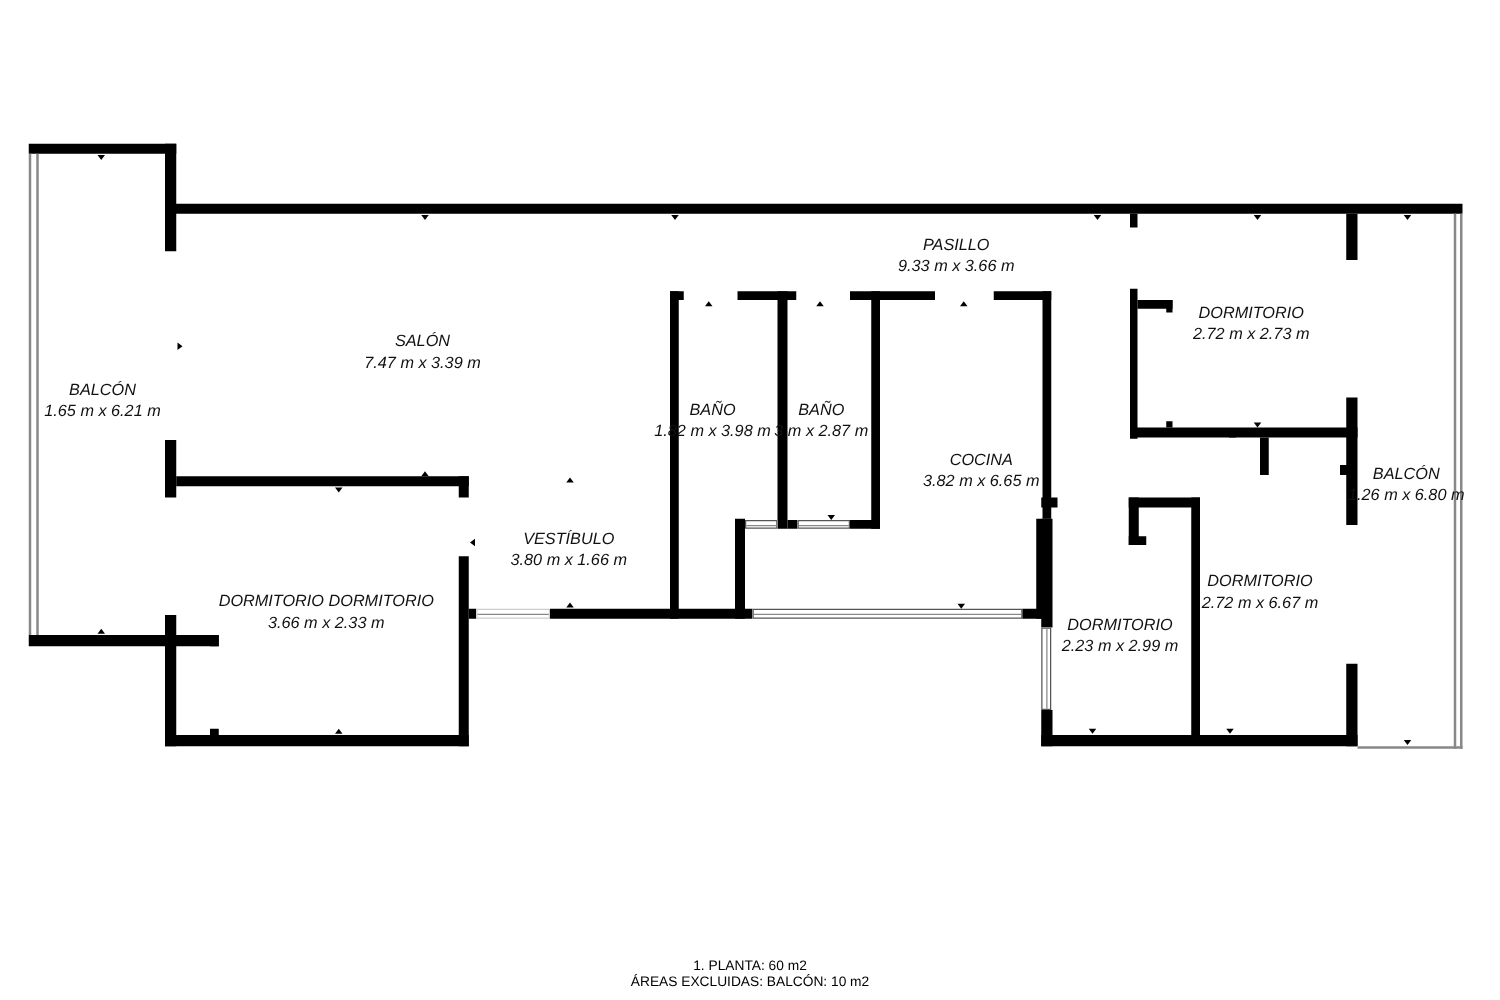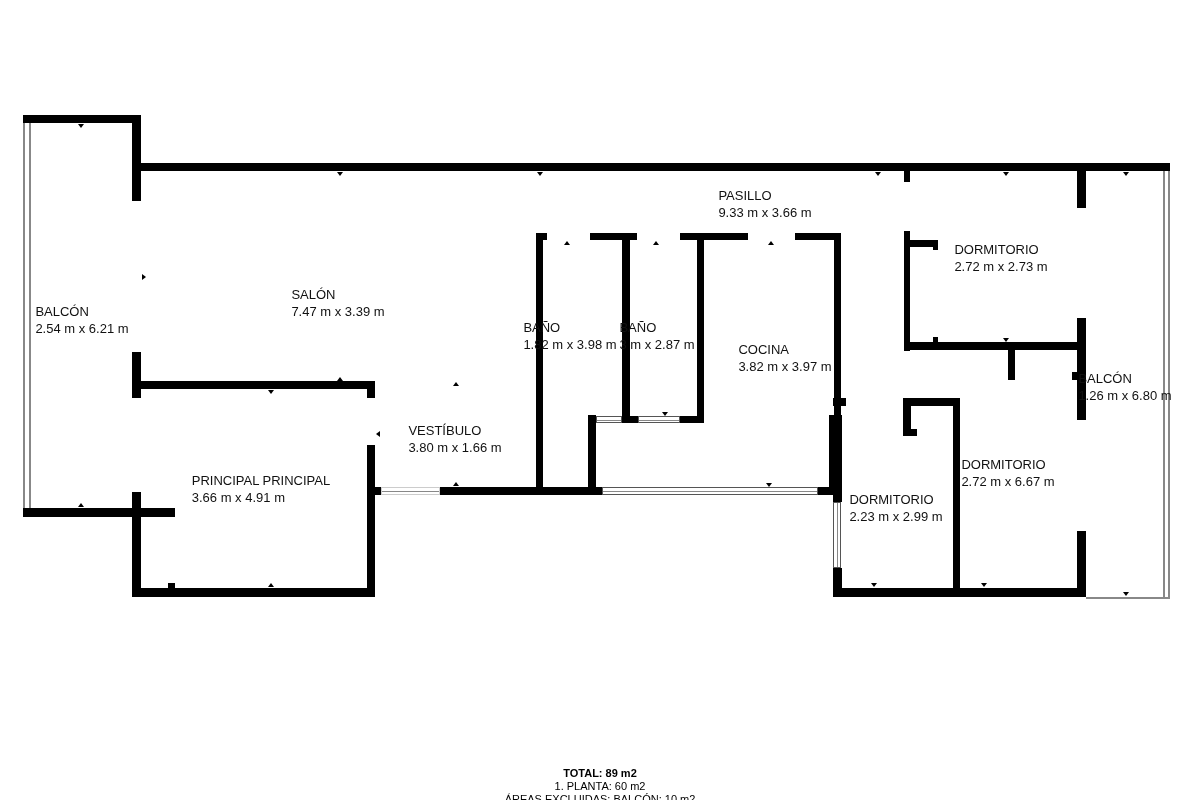--- a/index.html
+++ b/index.html
@@ -3,21 +3,21 @@
 <meta charset="utf-8">
 <style>
   html,body{margin:0;padding:0;background:#ffffff;}
   body{width:1200px;height:800px;position:relative;overflow:hidden;font-family:"Liberation Sans",sans-serif;}
   .plan{position:absolute;left:0;top:0;width:1200px;height:800px;}
   .w{position:absolute;background:#000;}
   .win{position:absolute;background:#fff;border:1px solid #555;box-sizing:border-box;}
   .win.h::after{content:"";position:absolute;left:0;right:0;top:50%;border-top:1px solid #888;}
   .win.v::after{content:"";position:absolute;top:0;bottom:0;left:50%;border-left:1px solid #888;}
   .rail{position:absolute;background:#888;}
-  .label{position:absolute;font-size:13px;line-height:17px;color:#111;white-space:nowrap;transform:translateX(-50%);}
+  .label{position:absolute;text-align:center;font-size:13px;line-height:17px;color:#111;white-space:nowrap;transform:translateX(-50%);font-style:italic;}
   .mk{position:absolute;width:0;height:0;}
   .mk.up{border-left:3px solid transparent;border-right:3px solid transparent;border-bottom:4px solid #000;}
   .mk.dn{border-left:3px solid transparent;border-right:3px solid transparent;border-top:4px solid #000;}
   .mk.lt{border-top:3px solid transparent;border-bottom:3px solid transparent;border-right:4px solid #000;}
   .mk.rt{border-top:3px solid transparent;border-bottom:3px solid transparent;border-left:4px solid #000;}
   .summary{position:absolute;left:0;width:1200px;text-align:center;font-size:11px;line-height:13px;color:#000;}
   .summary .total{font-weight:bold;}
 </style>
 </head>
 <body>
@@ -110,65 +110,64 @@
   <div class="mk dn" style="left:766px;top:483px;"></div>
   <div class="mk up" style="left:983px;top:346px;"></div>
   <div class="mk dn" style="left:1003px;top:338px;"></div>
   <div class="mk dn" style="left:871px;top:583px;"></div>
   <div class="mk dn" style="left:981px;top:583px;"></div>
   <div class="mk dn" style="left:1123px;top:592px;"></div>
   <div class="mk dn" style="left:1123px;top:172px;"></div>
 
   <div class="label" style="left:82px;top:303px;">
     <div>BALCÓN</div>
-    <div>2.54 m x 6.21 m</div>
+    <div>1.65 m x 6.21 m</div>
   </div>
-  <div class="label" style="left:338px;top:264px;margin-top:22px;">
+  <div class="label" style="left:338px;top:264px;">
     <div>SALÓN</div>
     <div>7.47 m x 3.39 m</div>
   </div>
   <div class="label" style="left:765px;top:187px;">
     <div>PASILLO</div>
     <div>9.33 m x 3.66 m</div>
   </div>
   <div class="label" style="left:1001px;top:241px;">
     <div>DORMITORIO</div>
     <div>2.72 m x 2.73 m</div>
   </div>
   <div class="label" style="left:570px;top:319px;">
     <div>BAÑO</div>
     <div>1.82 m x 3.98 m</div>
   </div>
   <div class="label" style="left:657px;top:319px;">
     <div>BAÑO</div>
     <div>3 m x 2.87 m</div>
   </div>
-  <div class="label" style="left:785px;top:341px;">
+  <div class="label" style="left:785px;top:359px;">
     <div>COCINA</div>
-    <div>3.82 m x 3.97 m</div>
+    <div>3.82 m x 6.65 m</div>
   </div>
   <div class="label" style="left:1125px;top:370px;">
     <div>BALCÓN</div>
     <div>1.26 m x 6.80 m</div>
   </div>
   <div class="label" style="left:455px;top:422px;">
     <div>VESTÍBULO</div>
     <div>3.80 m x 1.66 m</div>
   </div>
   <div class="label" style="left:261px;top:472px;">
-    <div>PRINCIPAL PRINCIPAL</div>
-    <div>3.66 m x 4.91 m</div>
+    <div>DORMITORIO DORMITORIO</div>
+    <div>3.66 m x 2.33 m</div>
   </div>
   <div class="label" style="left:1008px;top:456px;">
     <div>DORMITORIO</div>
     <div>2.72 m x 6.67 m</div>
   </div>
   <div class="label" style="left:896px;top:491px;">
     <div>DORMITORIO</div>
     <div>2.23 m x 2.99 m</div>
   </div>
 
   <div class="summary" style="top:767px;">
-    <div class="total">TOTAL: 89 m2</div>
     <div>1. PLANTA: 60 m2</div>
     <div>ÁREAS EXCLUIDAS: BALCÓN: 10 m2</div>
   </div>
 </div>
 
 </body></html>

